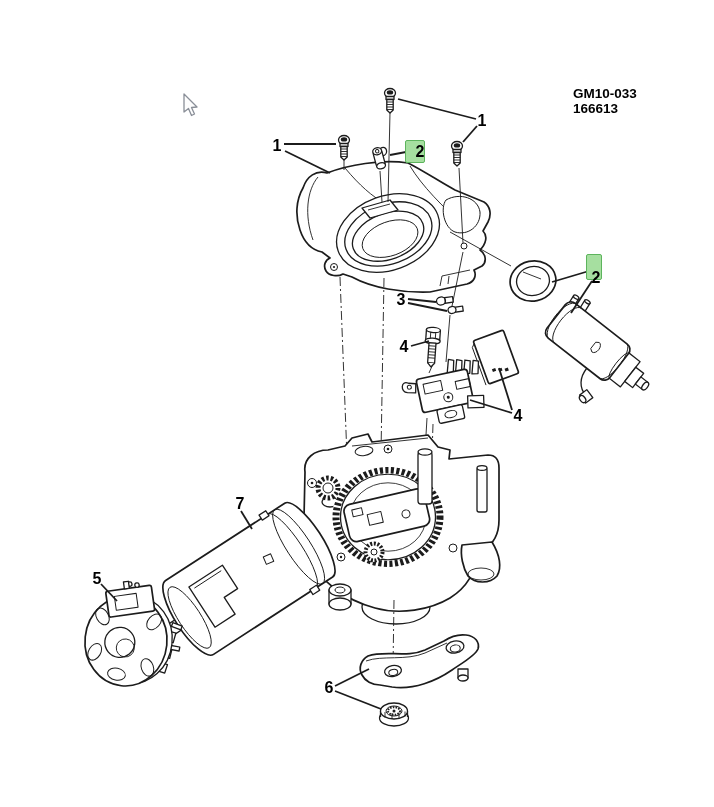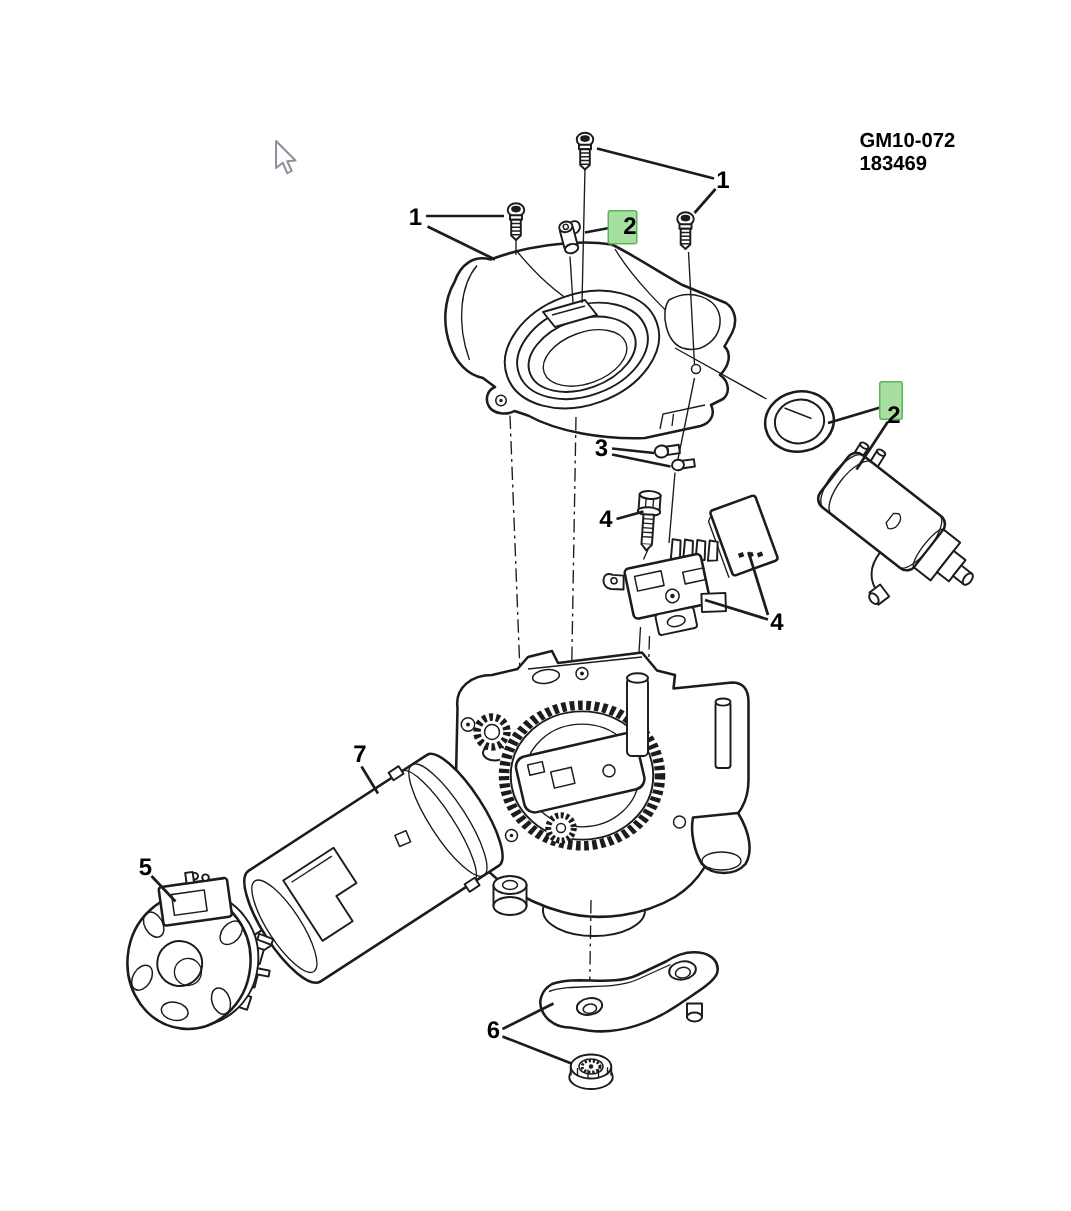--- a/index.html
+++ b/index.html
@@ -385,17 +385,17 @@
   <div class="callout" style="left:420px;top:152px;">2</div>
   <div class="callout" style="left:596px;top:278px;">2</div>
   <div class="callout" style="left:401px;top:300px;">3</div>
   <div class="callout" style="left:404px;top:347px;">4</div>
   <div class="callout" style="left:518px;top:416px;">4</div>
   <div class="callout" style="left:97px;top:579px;">5</div>
   <div class="callout" style="left:329px;top:688px;">6</div>
   <div class="callout" style="left:240px;top:504px;">7</div>
 
   <div id="doc-ref">
-    <div>GM10-072</div>
-    <div>183469</div>
+    <div>GM10-033</div>
+    <div>166613</div>
   </div>
 
 </div>
 
 </body></html>

